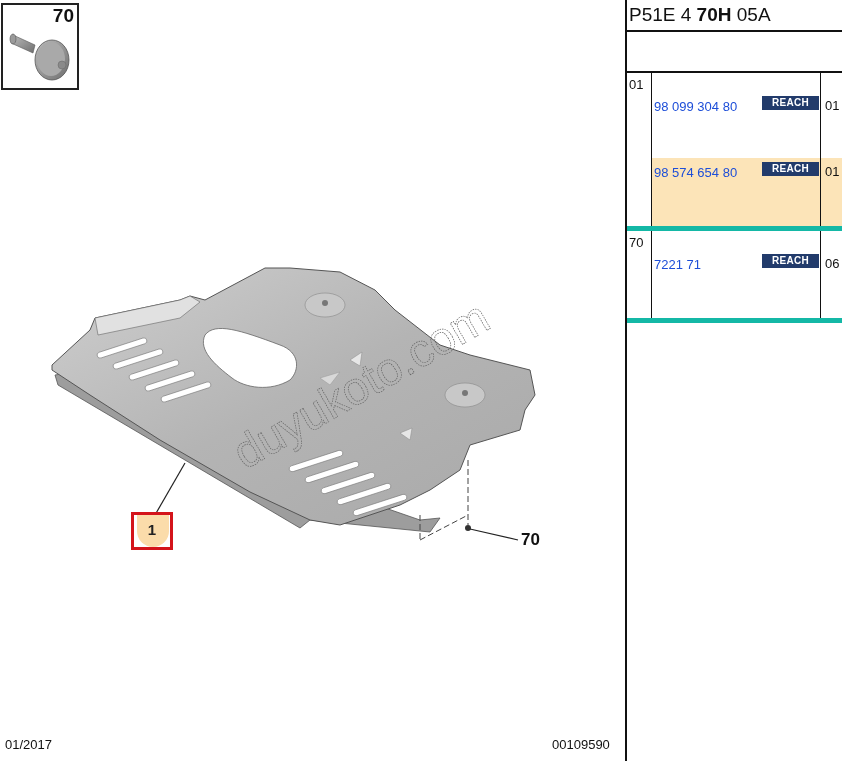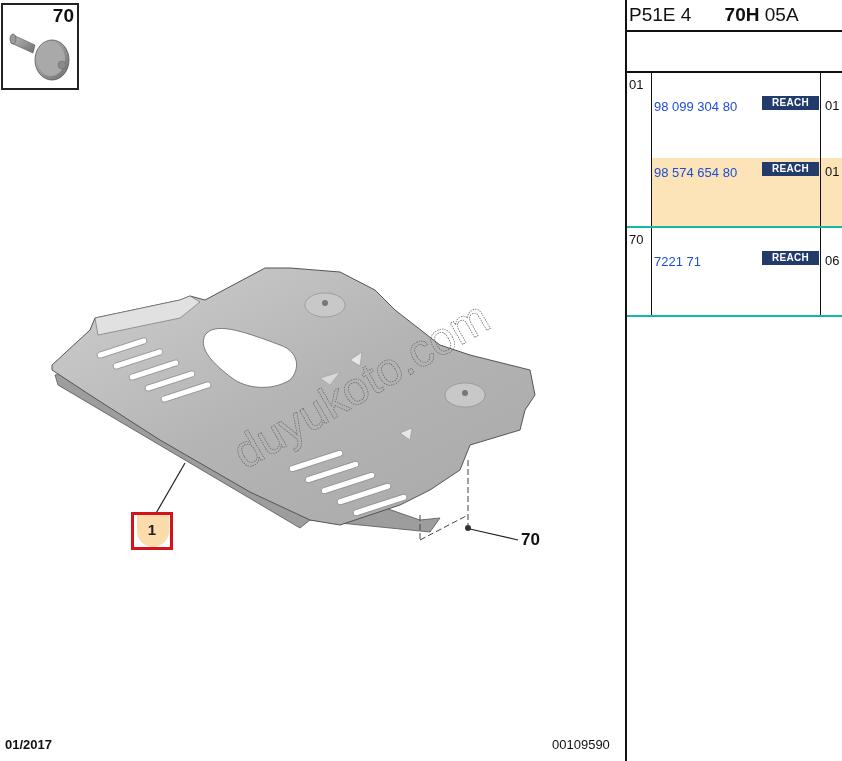--- a/index.html
+++ b/index.html
@@ -6,40 +6,40 @@
   body { width:842px; height:761px; position:relative; overflow:hidden; font-family:"Liberation Sans", sans-serif; color:#111; }
   .diagram { position:absolute; left:0; top:0; width:626px; height:761px; }
   .thumb { position:absolute; left:1px; top:3px; width:78px; height:87px; border:2px solid #222; background:#fff; box-sizing:border-box; }
   .thumb-num { position:absolute; right:3px; top:0px; font-weight:bold; font-size:19px; color:#111; }
   .thumb svg { position:absolute; left:4px; top:20px; }
   .drawing { position:absolute; left:0; top:0; }
   .callout-1 { position:absolute; left:131px; top:512px; width:42px; height:38px; border:3px solid #d4141b; box-sizing:border-box; background:#fff; overflow:hidden; }
   .callout-1 .disc { position:absolute; left:3px; top:-2px; width:32px; height:34px; border-radius:0 0 16px 16px; background:#fbdcaa; }
   .callout-1 .num { position:absolute; left:0; right:0; top:6px; text-align:center; font-weight:bold; font-size:15px; color:#222; }
   .callout-70 { position:absolute; left:521px; top:530px; font-weight:bold; font-size:17px; color:#111; }
-  .footer-left { position:absolute; left:5px; top:737px; font-weight:bold; font-size:13px; }
+  .footer-left { position:absolute; left:5px; top:737px; font-weight:normal; font-size:13px; }
   .footer-right { position:absolute; left:552px; top:737px; font-weight:normal; font-size:13px; }
   .vdiv { position:absolute; left:625px; top:0; width:2px; height:761px; background:#111; }
 
   .panel { position:absolute; left:627px; top:0; width:215px; }
   .code-title { height:30px; line-height:30px; font-size:19px; padding-left:2px; white-space:nowrap; border-bottom:2px solid #111; }
-  .code-title b { font-weight:bold;margin-left:28px; }
+  .code-title b { font-weight:bold; }
   .blank-row { height:39px; border-bottom:2px solid #111; }
   table.parts { border-collapse:collapse; width:215px; table-layout:fixed; }
   table.parts td { padding:0; vertical-align:top; font-size:13px; }
   .ref { width:22px; border-right:1px solid #111; padding-left:2px !important; padding-top:4px !important; font-size:13px; }
   .pn-cell { width:168px; border-right:1px solid #111; position:relative; }
   .qty { width:23px; padding-left:4px !important; font-size:14px; }
   .pn { position:absolute; left:2px; font-size:13px; color:#1d4ed8; }
   .reach { position:absolute; right:1px; background:#223b6b; color:#fff; font-weight:bold; font-size:10px; letter-spacing:0.3px; padding:1px 10px; line-height:12px; }
   tr.hl td.pn-cell, tr.hl td.qty { background:#fce4b8; }
   tr.r1 td { height:60px; }
   tr.r2 td { height:62px; }
   tr.r3 td { height:62px; }
-  tr.grpend td { border-bottom:2px solid #14b8a6; }
+  tr.grpend td { border-bottom:5px solid #14b8a6; }
 </style>
 </head>
 <body>
 
 <div class="diagram">
   <div class="thumb">
     <span class="thumb-num">70</span>
     <svg width="66" height="60" viewBox="0 0 66 60">
       <defs>
         <linearGradient id="g1" x1="0" y1="0" x2="1" y2="1">

